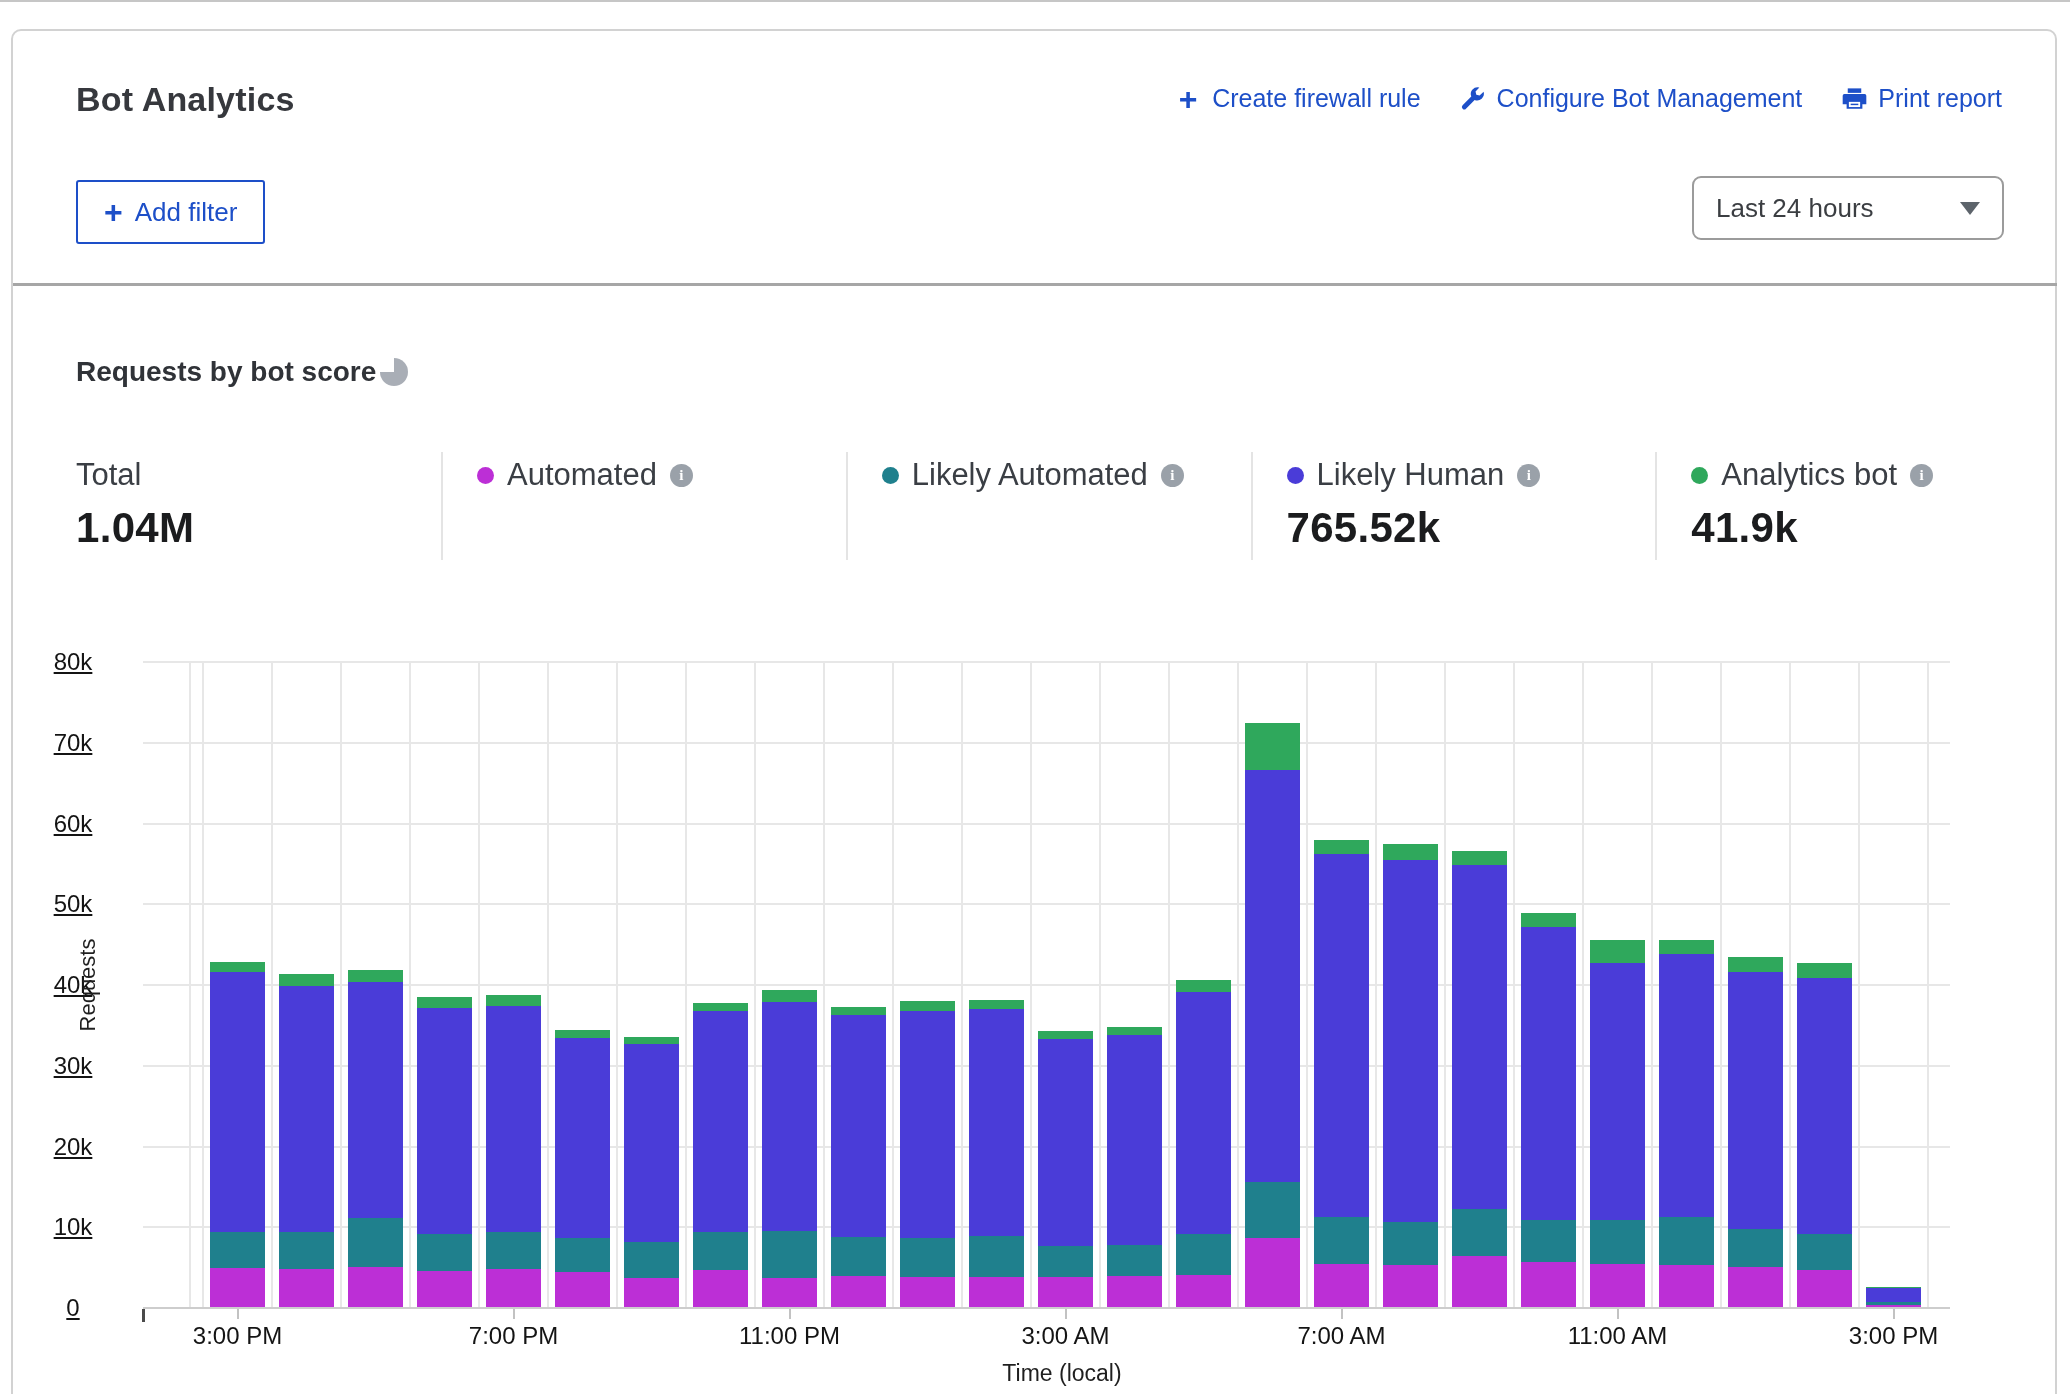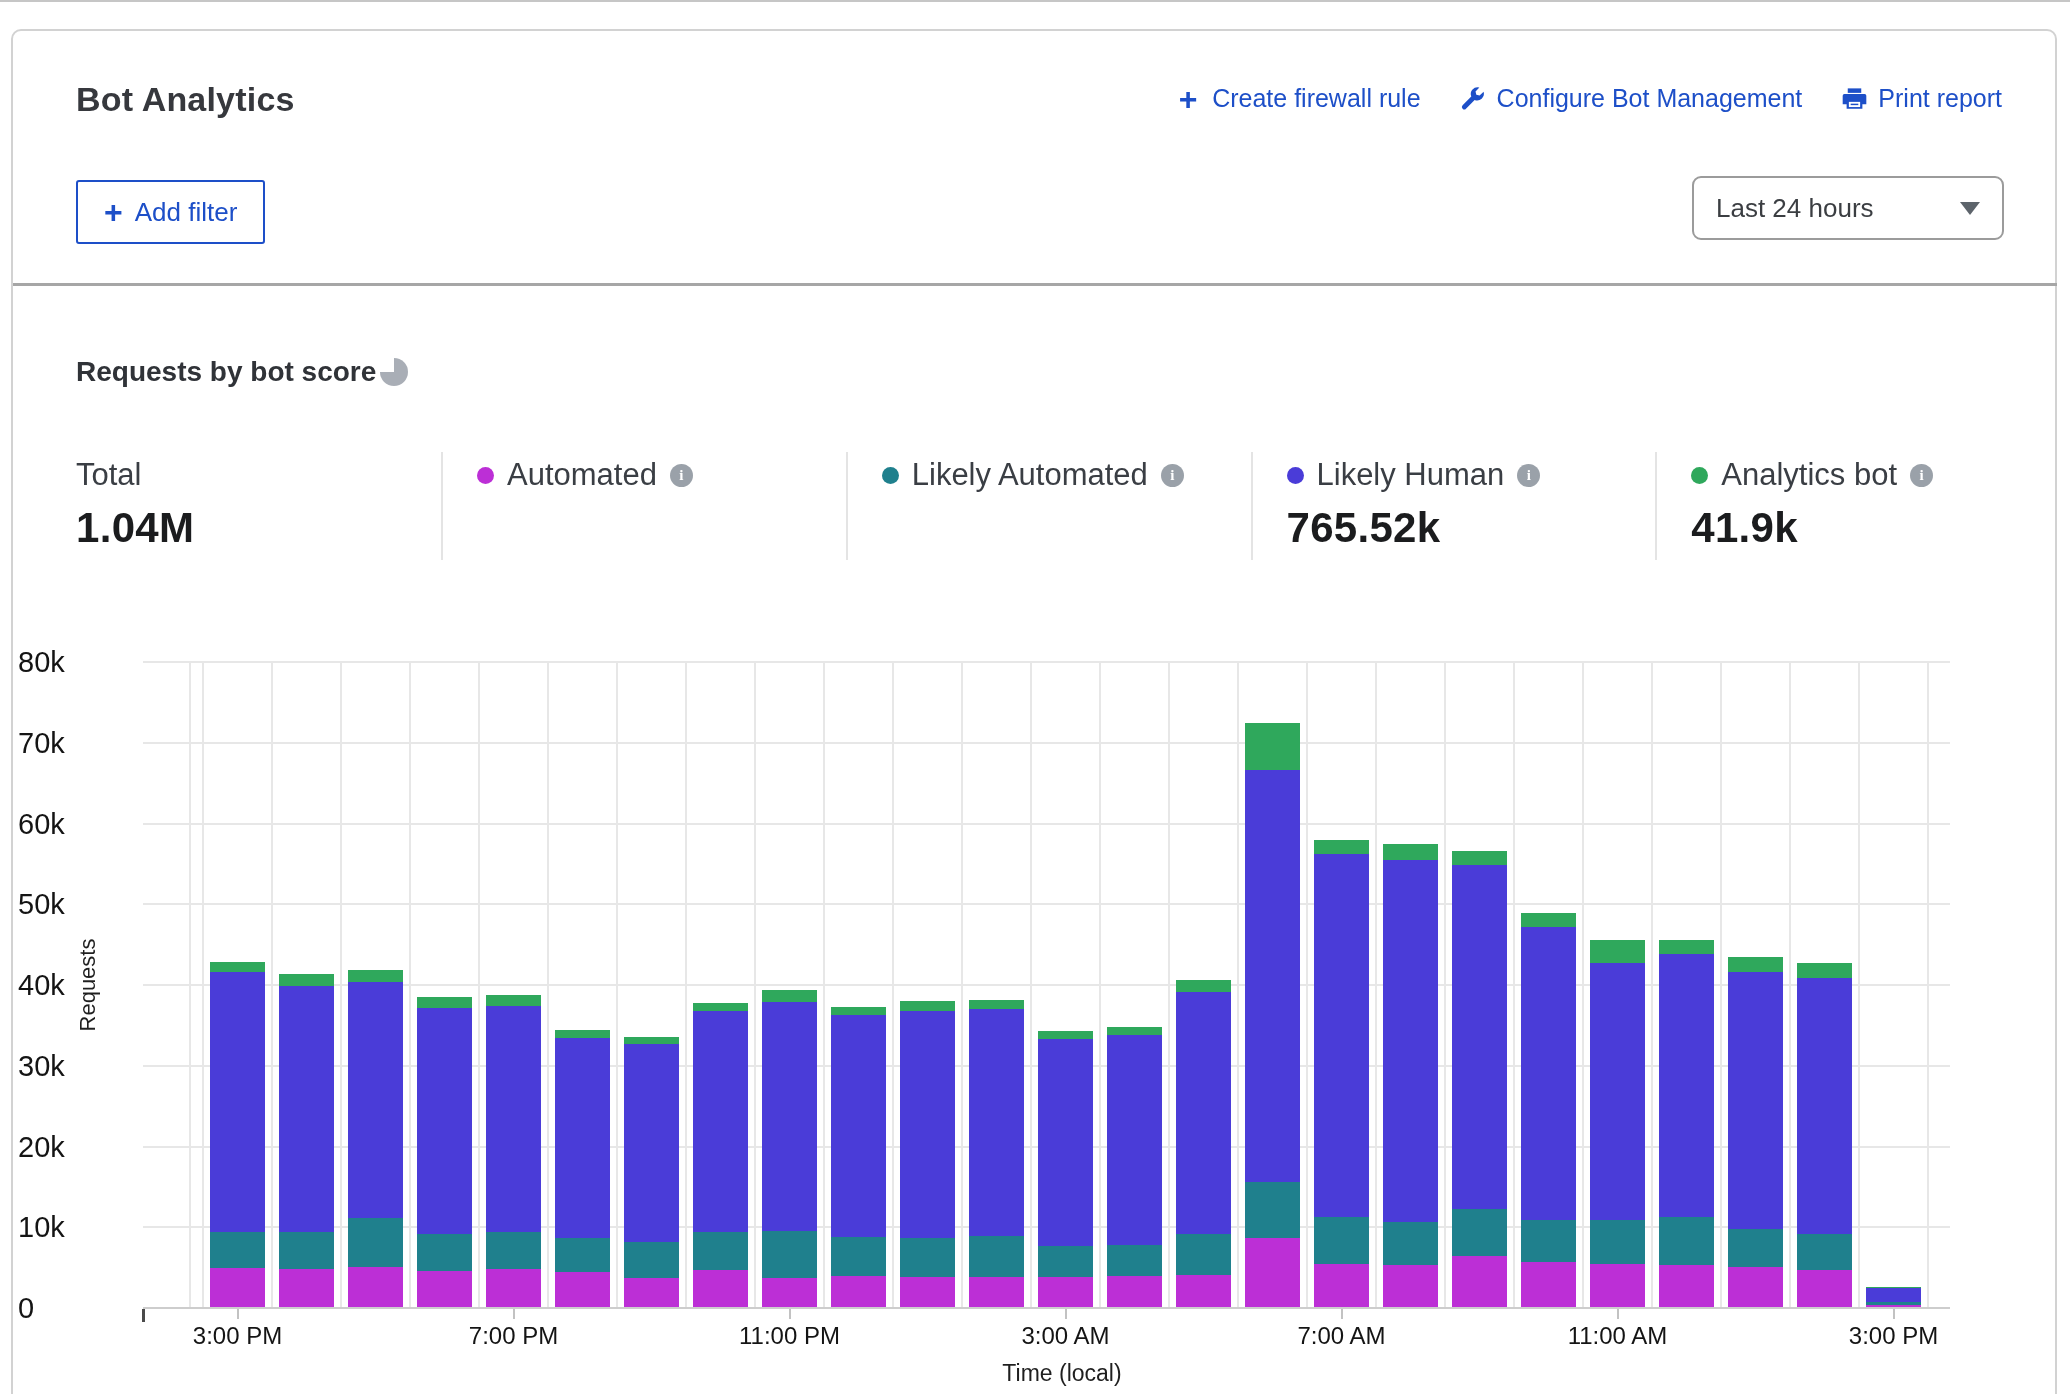--- a/index.html
+++ b/index.html
@@ -40,21 +40,21 @@
   .stat .val{margin-top:14px;font-size:42px;font-weight:700;color:#1b1c1e;letter-spacing:.3px;}
   
   .plot{position:absolute;left:143px;top:661px;width:1807px;height:648px;
         background-image:
           repeating-linear-gradient(to right,#e7e7e7 0 2px,transparent 2px 69px),
           repeating-linear-gradient(to bottom,#e7e7e7 0 2px,transparent 2px 80.75px);
         background-position:59px 0,0 0;}
   .baseline{position:absolute;left:0;bottom:0;width:100%;height:2px;background:#cdcdcd;}
   .bar{position:absolute;bottom:2px;width:55px;display:flex;flex-direction:column-reverse;}
   .seg{width:100%;}
-  .ylab{position:absolute;width:110px;left:18px;text-align:left;font-size:29px;color:#141414;line-height:28px;}
+  .ylab{position:absolute;width:110px;left:18px;text-align:center;font-size:24px;color:#141414;line-height:28px;text-decoration:underline;}
   .xlab{position:absolute;width:180px;text-align:center;font-size:24px;color:#141414;top:1322px;}
   .xtick{position:absolute;width:2px;height:10px;background:#c2c2c2;top:1309px;}
   .ztick{position:absolute;left:142px;top:1309px;width:3px;height:13px;background:#4a4a4a;}
   .yaxis-title{position:absolute;left:88px;top:985px;transform:translate(-50%,-50%) rotate(-90deg);
         font-size:22px;color:#1f1f1f;white-space:nowrap;}
   .xaxis-title{position:absolute;left:972px;width:180px;text-align:center;top:1360px;font-size:23px;color:#1f1f1f;}
 </style>
 </head>
 <body>
 

